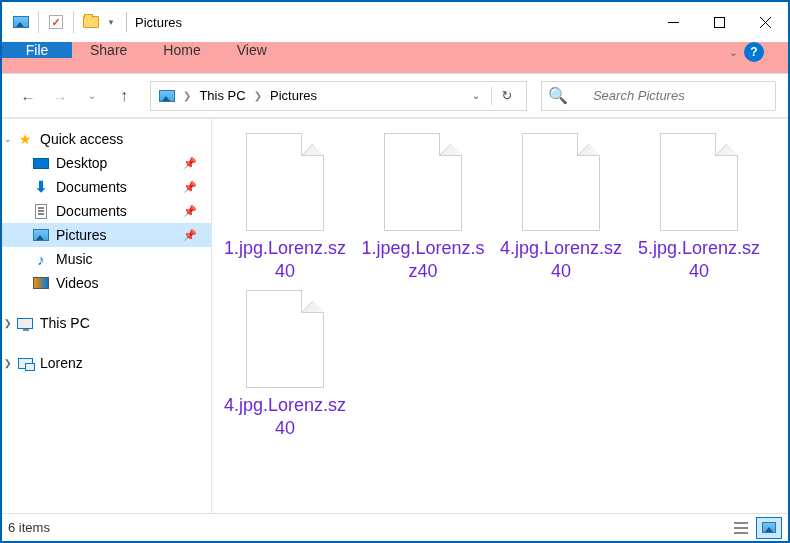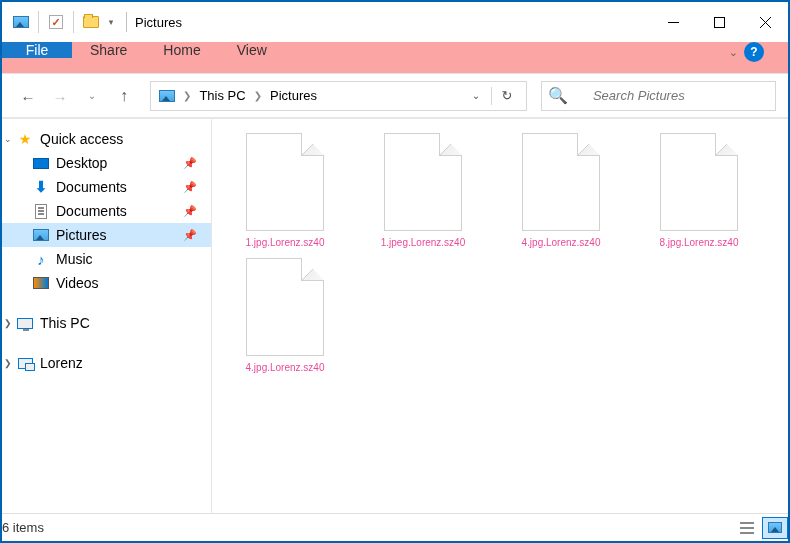--- a/index.html
+++ b/index.html
@@ -47,24 +47,24 @@
   .nav-icon { width: 18px; height: 18px; display: flex; align-items: center; justify-content: center; flex-shrink: 0; }
   .pin { margin-left: auto; color: #888; font-size: 11px; margin-right: 6px; }
   .expand { position: absolute; left: 2px; color: #666; font-size: 9px; }
 
   .content { flex: 1; padding: 14px 10px; overflow-y: auto; }
   .files-grid { display: flex; flex-wrap: wrap; gap: 8px 12px; align-content: flex-start; }
   .file-item { width: 126px; display: flex; flex-direction: column; align-items: center; text-align: center; }
   .file-thumb { width: 78px; height: 98px; background: #fff; border: 1px solid #d0d0d0; position: relative; margin-bottom: 6px; }
   .file-thumb::before { content: ""; position: absolute; top: -1px; right: -1px; width: 22px; height: 22px; background: linear-gradient(135deg, #fff 0%, #fff 48%, #d0d0d0 50%, #f0f0f0 52%, #f8f8f8 100%); border-left: 1px solid #d0d0d0; border-bottom: 1px solid #d0d0d0; }
   .file-thumb::after { content:""; position:absolute; top:-1px; right:-1px; width:0; height:0; border-top:22px solid #fff; border-left:22px solid transparent; }
-  .file-name { font-size: 10px; color: #ec4899; line-height: 1.25; word-break: break-word; }
-
-  
-  .statusbar { height: 28px; border-top: 1px solid #e0e0e0; display: flex; align-items: center; padding: 0 0; font-size: 13px; color: #333; }
+  .file-name { font-size: 18px; color: #6d28d9; line-height: 1.25; word-break: break-word; }
+
+  
+  .statusbar { height: 28px; border-top: 1px solid #e0e0e0; display: flex; align-items: center; padding: 0 6px; font-size: 13px; color: #333; }
   .view-toggles { margin-left: auto; display: flex; gap: 2px; }
   .view-btn { width: 26px; height: 22px; border: 1px solid transparent; display: flex; align-items: center; justify-content: center; }
   .view-btn.active { border-color: #0078d7; background: #cce8ff; }
 
   
   .ico-pic { width:16px; height:12px; background: linear-gradient(#6ec6ff,#4aa8e0); border:1px solid #2a7ab0; position:relative; }
   .ico-pic::after{content:"";position:absolute;bottom:0;left:2px;width:0;height:0;border-left:4px solid transparent;border-right:4px solid transparent;border-bottom:5px solid #1a5a8a;}
   .ico-folder { width:16px;height:12px;background:#ffd86b;border:1px solid #d4a017;border-radius:1px;position:relative; }
   .ico-folder::before{content:"";position:absolute;top:-3px;left:0;width:7px;height:3px;background:#ffd86b;border:1px solid #d4a017;border-bottom:none;}
   .ico-check { width:14px;height:14px;border:1px solid #aaa;display:flex;align-items:center;justify-content:center;color:#d05020;font-size:11px;font-weight:bold; }
@@ -236,21 +236,21 @@
         <div class="file-item">
           <div class="file-thumb"></div>
           <div class="file-name">1.jpeg.Lorenz.sz40</div>
         </div>
         <div class="file-item">
           <div class="file-thumb"></div>
           <div class="file-name">4.jpg.Lorenz.sz40</div>
         </div>
         <div class="file-item">
           <div class="file-thumb"></div>
-          <div class="file-name">8.jpg.Lorenz.sz40</div>
+          <div class="file-name">5.jpg.Lorenz.sz40</div>
         </div>
         <div class="file-item">
           <div class="file-thumb"></div>
           <div class="file-name">4.jpg.Lorenz.sz40</div>
         </div>
       </div>
     </div>
   </div>
 
   <div class="statusbar">

